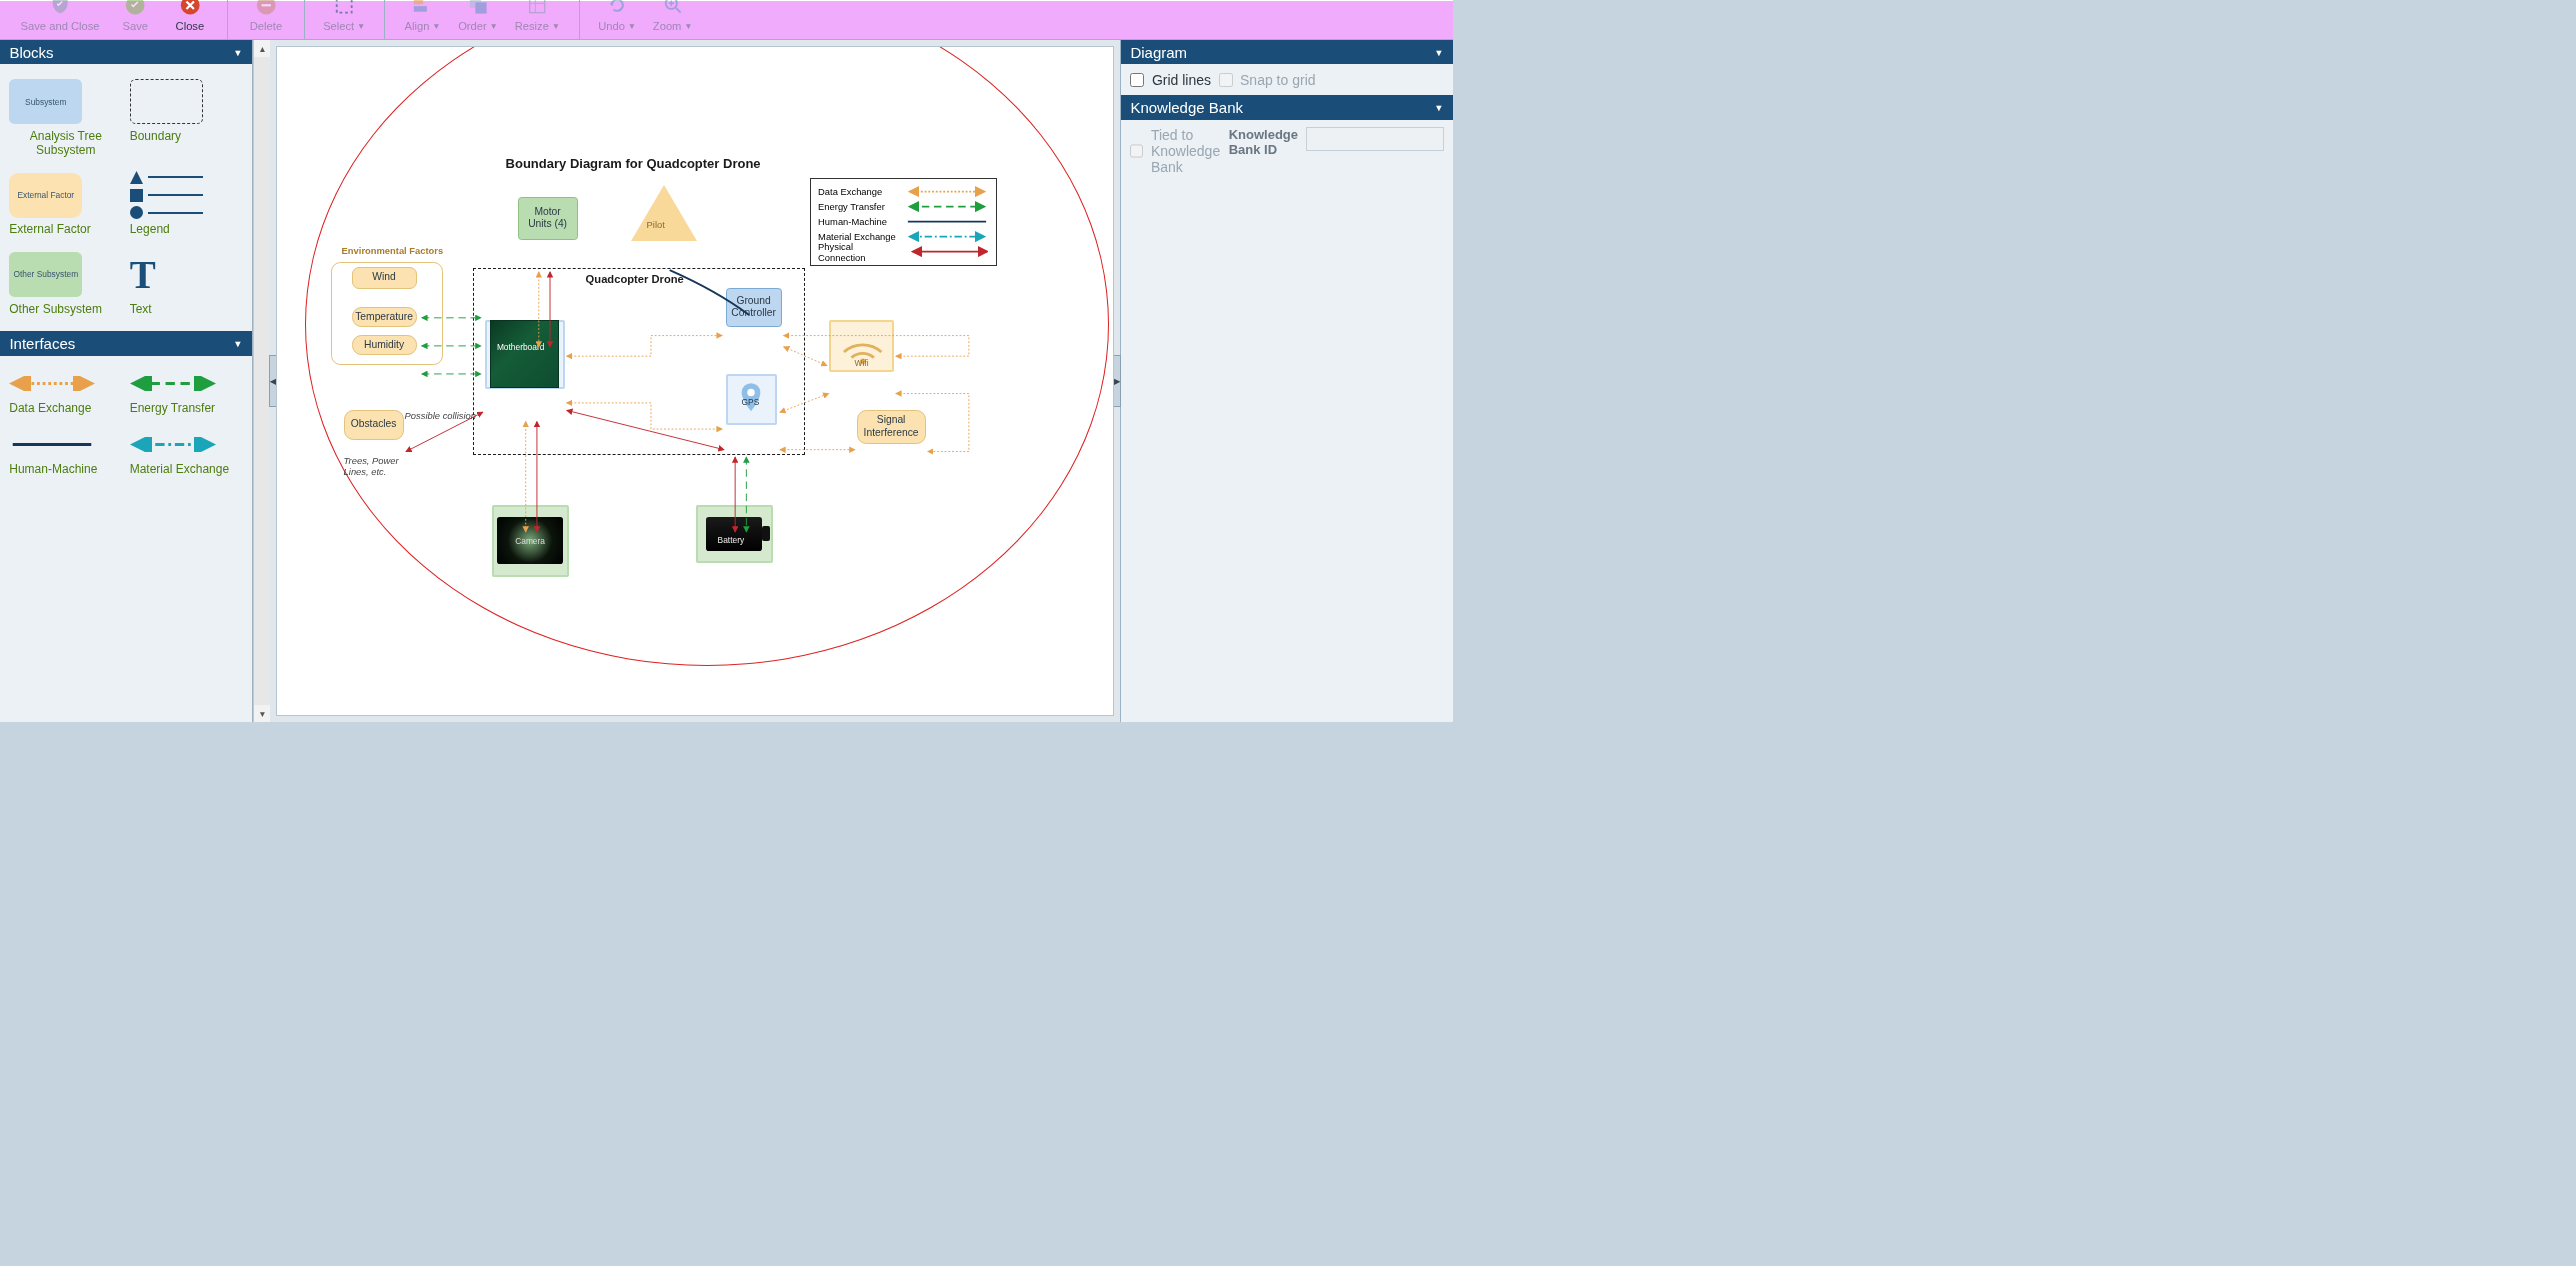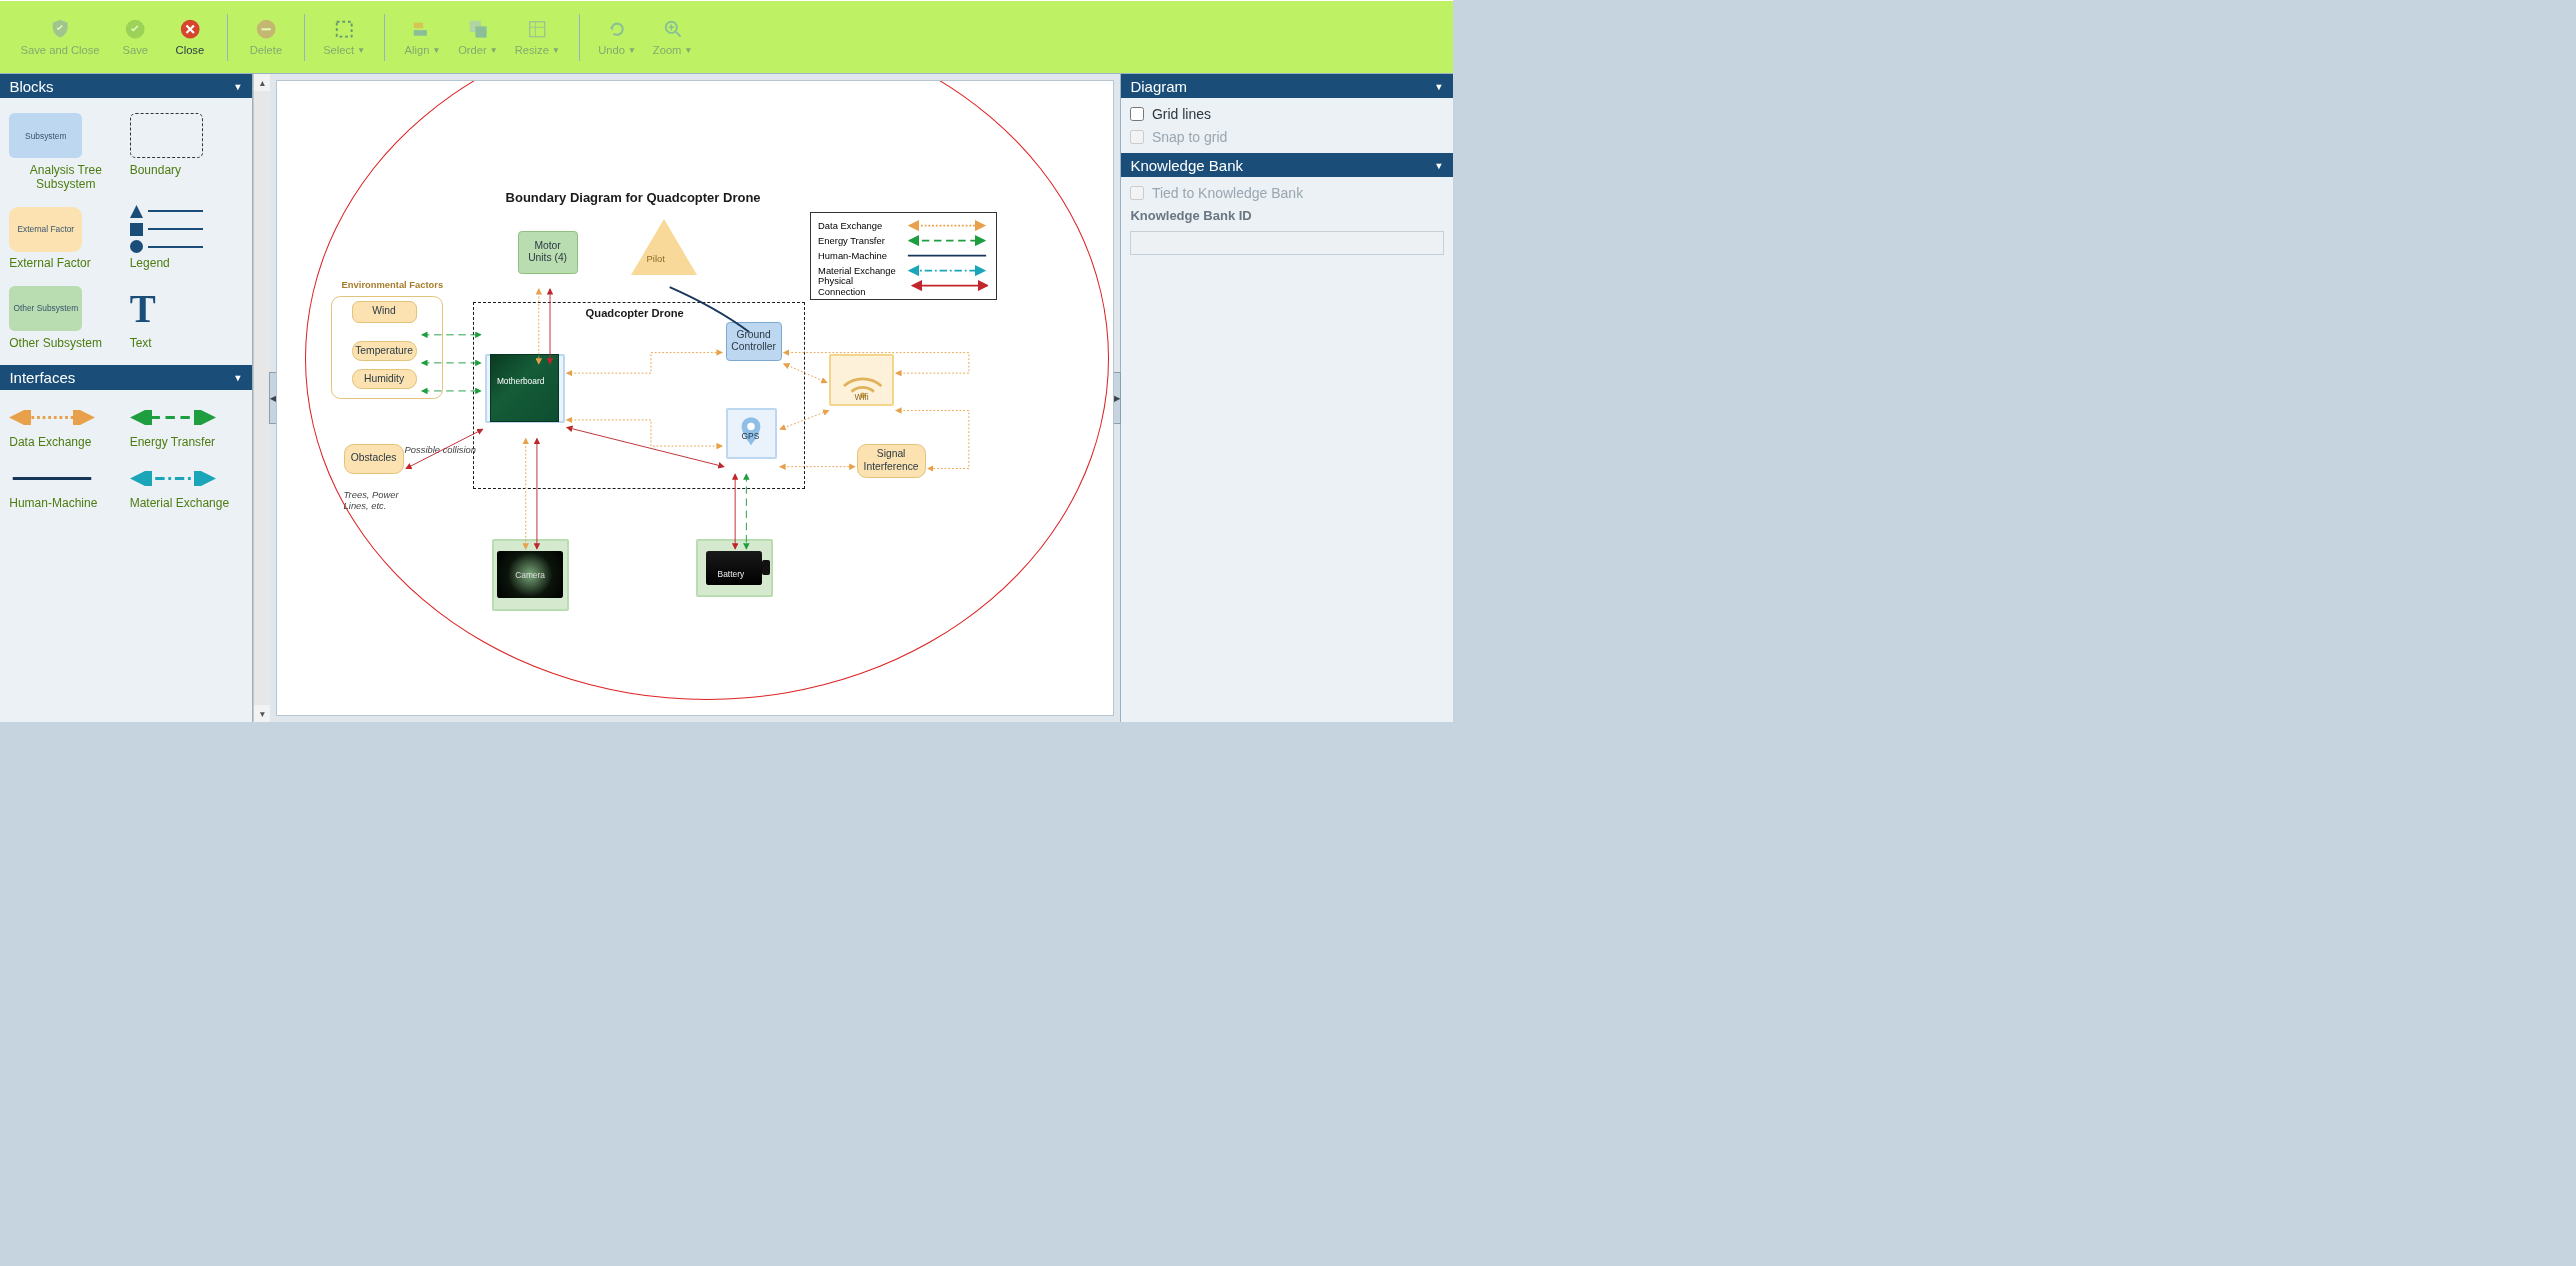--- a/index.html
+++ b/index.html
@@ -28,22 +28,22 @@
 .tab-badge {
   width: 39px; height: 39px; display: flex; align-items: center; justify-content: center;
   font-weight: bold; font-size: 15px; color: #fff; margin-right: 7.5px;
   font-style: italic; font-family: Georgia, serif;
 }
 .tab.active .tab-badge { background: #b72025; }
 .tab.inactive .tab-badge { background: #7a8b99; }
 
 
 .ribbon {
-  display: flex; align-items: center; height: 74px;
-  background: #bef264; border-top: 0.9px solid #fff; border-bottom: 0.9px solid #9bb1c4;
+  display: flex; align-items: flex-end; height: 40px;
+  background: #f0abfc; border-top: 0.9px solid #fff; border-bottom: 0.9px solid #9bb1c4;
   padding: 0 7.5px; gap: 5.6px;
 }
 .ribbon-group { display:flex; gap: 5.6px; padding: 0 7.5px; align-items:center; }
 .ribbon-sep { width:0.9px; height:47px; background:#9bb1c4; }
 .ribbon-btn {
   display:flex; flex-direction:column; align-items:center; justify-content:center;
   min-width:49px; height:52px; padding:1.9px 5.6px; border-radius:2.8px;
   color:#5a6b79; cursor:pointer; gap:2.8px;
 }
 .ribbon-btn.disabled { opacity:.55; }
@@ -92,21 +92,21 @@
 
 
 .canvas-wrap { flex:1; display:flex; position:relative; background:#dfe7ed; }
 .canvas {
   position:absolute; inset:5.6px; background:#fff; border:0.9px solid #b7c5d0;
   overflow:hidden;
 }
 
 
 .rightcol { width:333px; background:#ebf1f5; border-left:0.9px solid #9bb1c4; display:flex; flex-direction:column; }
-.rightcol .panel-body { padding:7.5px 9.4px; display:flex; flex-direction:column; gap:7.5px; }
+.rightcol .panel-body { padding:7.5px 9.4px; display:flex; flex-direction:row; gap:7.5px; }
 .chk { display:flex; align-items:center; gap:7.5px; font-size:14px; color:#2d3740; }
 .chk input { width:14px; height:14px; }
 .chk.disabled { color:#9aa6b0; }
 .kb-input { width:100%; height:24px; background:#eef1f4; border:0.9px solid #c6d0d8; }
 
 
 .vhandle { position:absolute; top:50%; width:7.5px; height:52px; background:#c5d4df; border:0.9px solid #8aa0b0; transform:translateY(-50%); display:flex;align-items:center;justify-content:center; font-size:8.4px; color:#3a4550; }
 
 
 .node {

